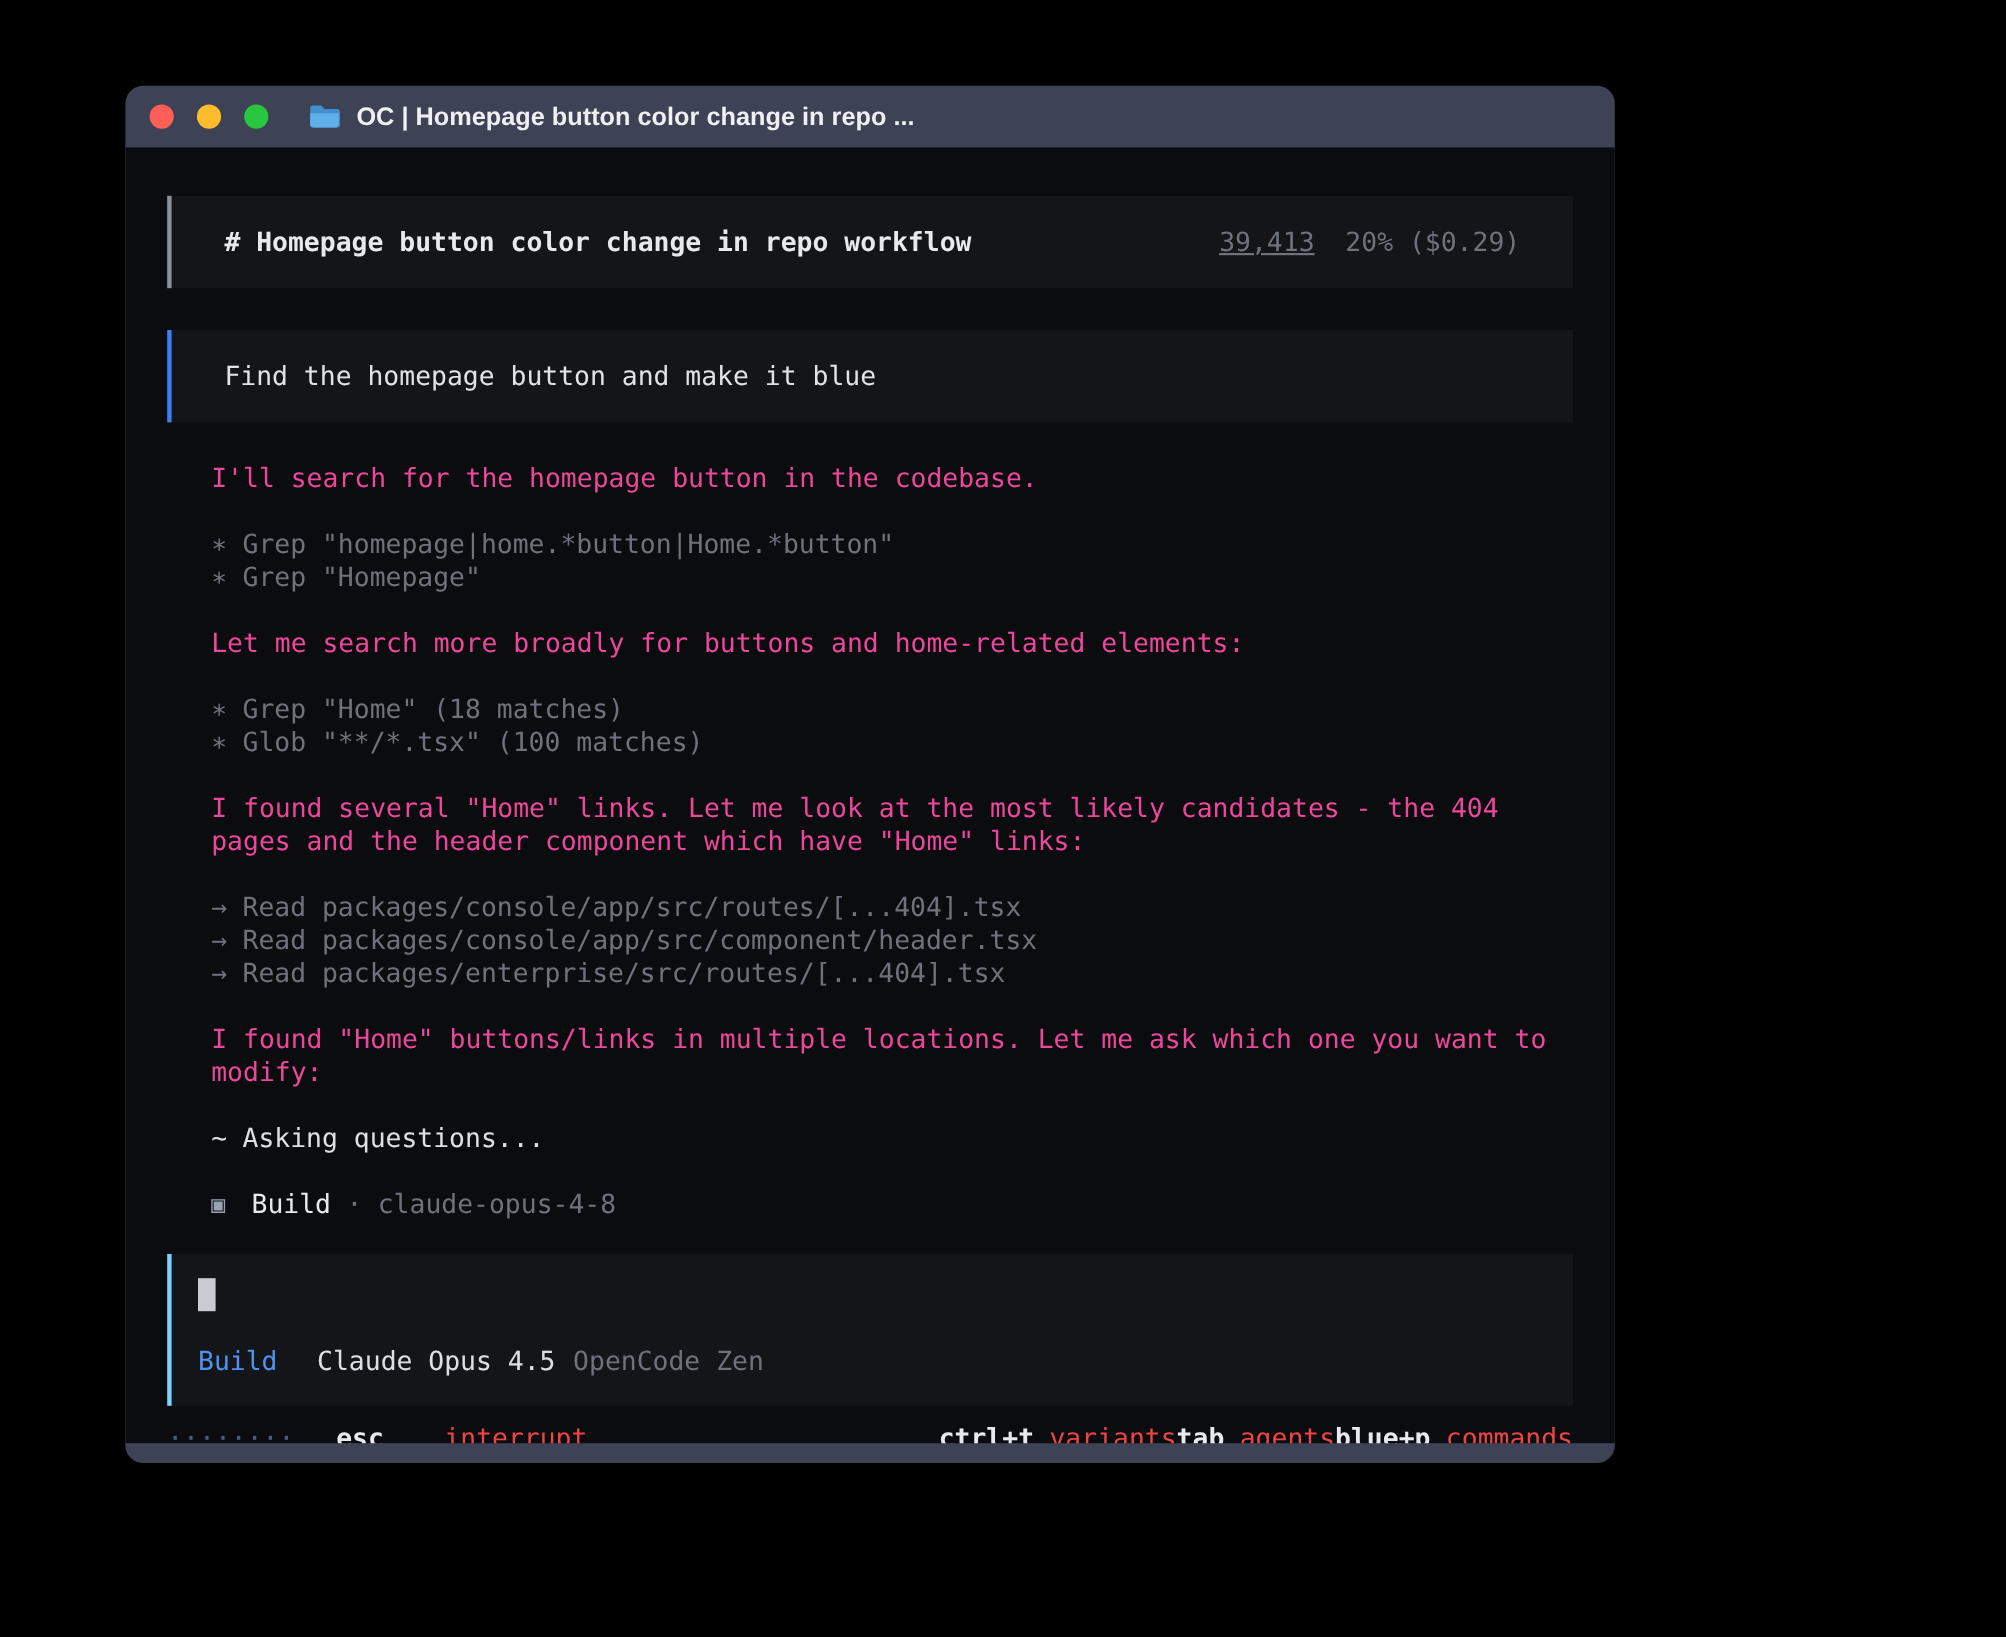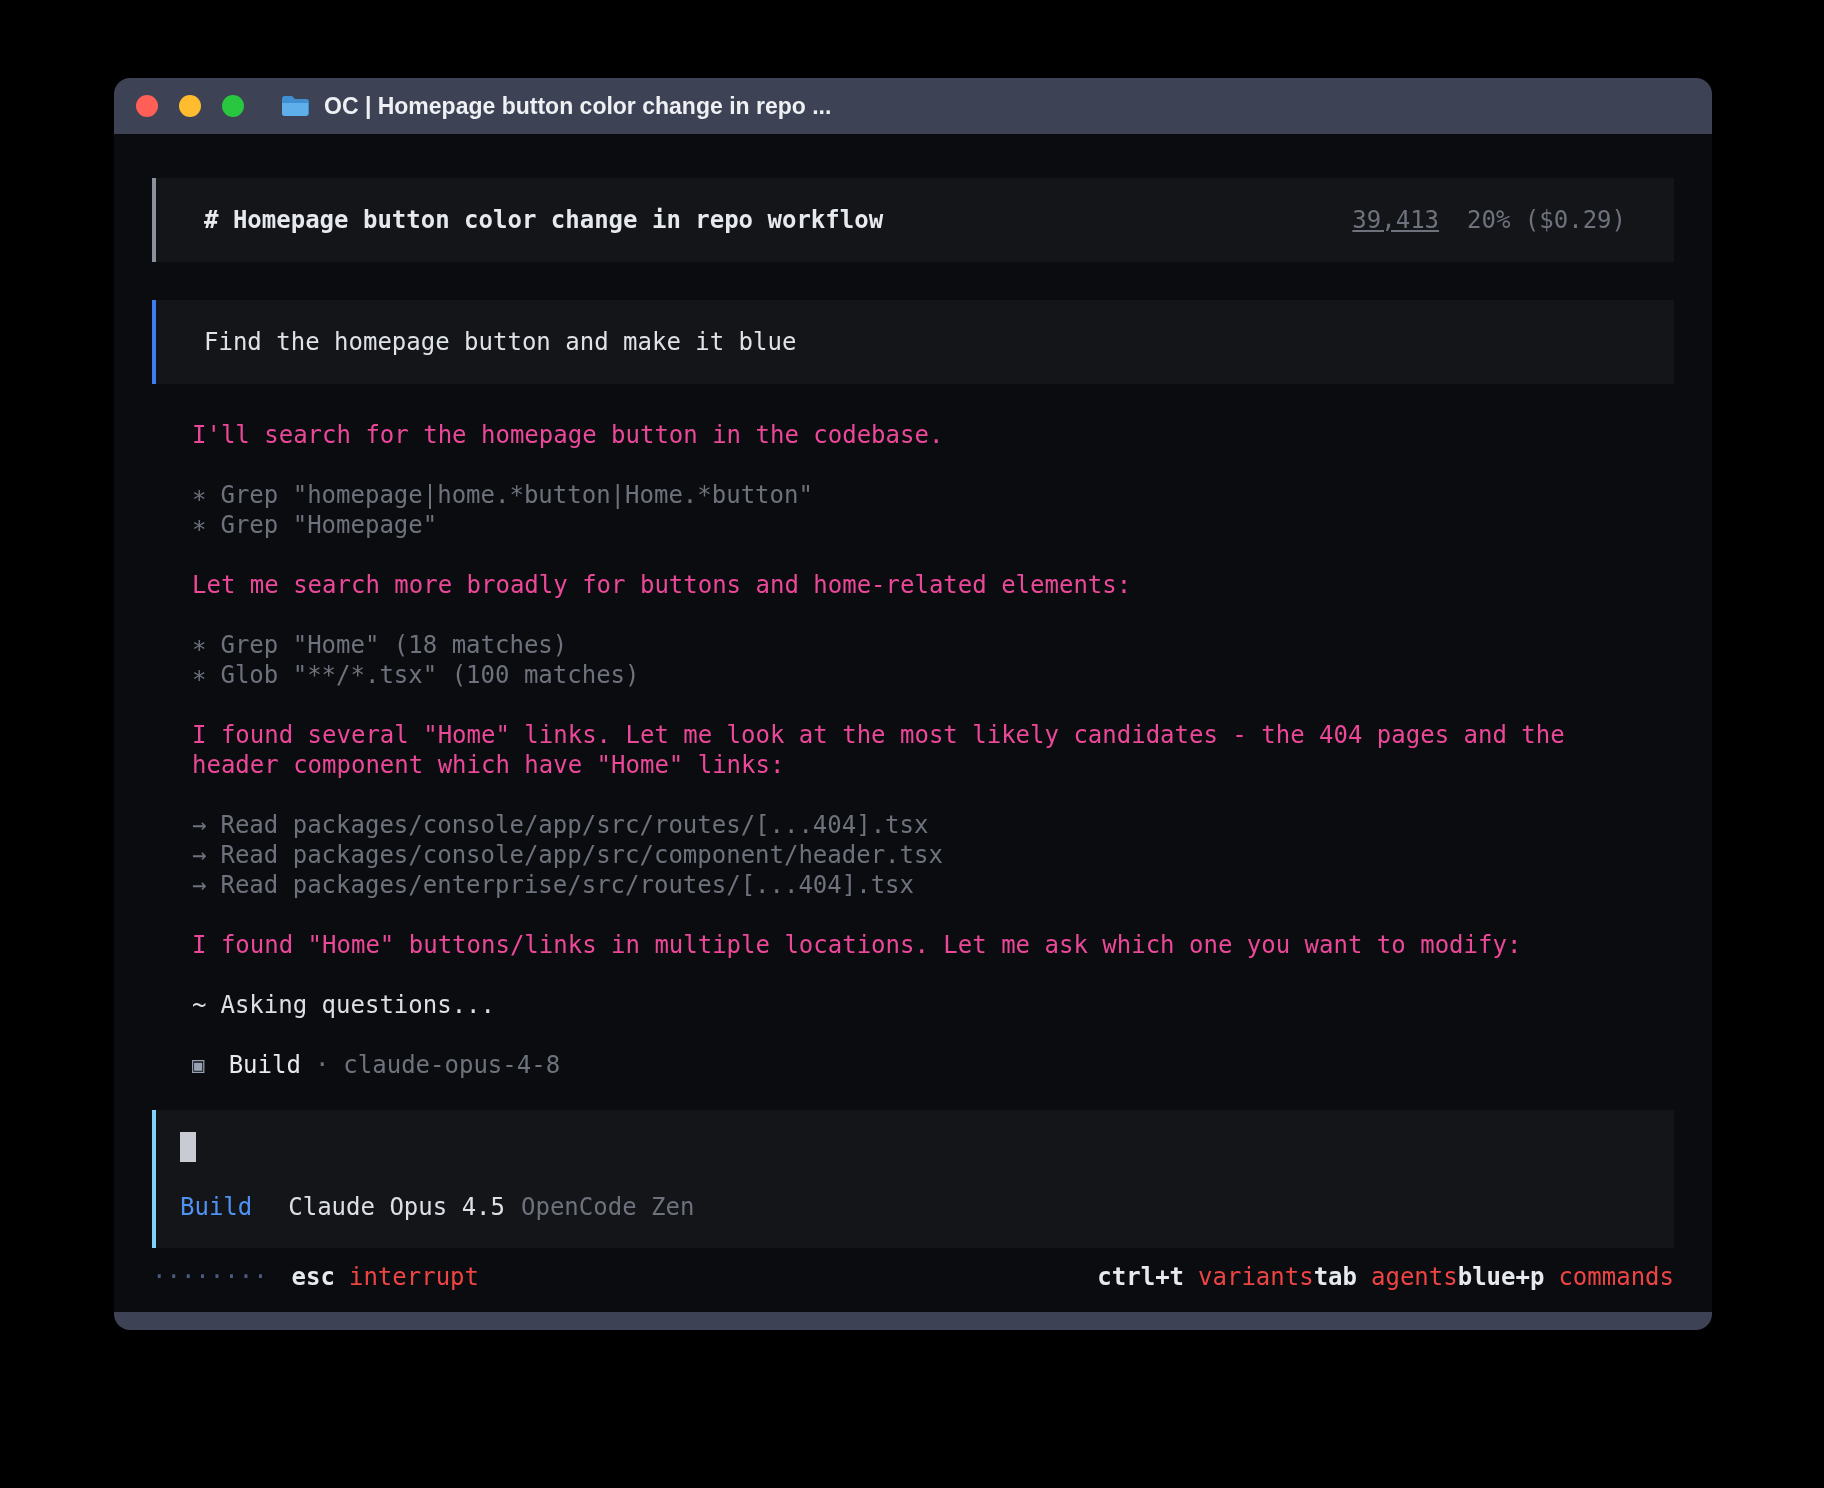--- a/index.html
+++ b/index.html
@@ -5,21 +5,21 @@
   html,body { margin:0; padding:0; }
   body {
     width:1824px; height:1488px;
     background:#000000;
     font-family:"DejaVu Sans Mono", monospace;
     position:relative;
     overflow:hidden;
   }
   .window {
     position:absolute; left:114px; top:78px;
-    width:1598px; height:1252px;
+    width:1354px; height:1252px;
     background:#3d4354;
     border-radius:16px;
     overflow:hidden;
   }
   .titlebar {
     height:56px;
     position:relative;
     display:flex; align-items:center;
   }
   .lights { position:absolute; left:22px; top:0; height:56px; display:flex; align-items:center; gap:21px; }
@@ -90,21 +90,21 @@
   .provider-label { color:#6d727c; }
   .statusbar {
     margin:14px 38px 0 38px;
     display:flex; align-items:center;
     white-space:nowrap;
   }
   .dots { color:#4d5b82; letter-spacing:0; }
   .hint { display:inline-flex; align-items:baseline; }
   .hint .key { font-weight:bold; color:#e6e9ee; margin-right:14px; }
   .hint .lbl { color:#ef4444; }
-  .hint-left { margin-left:24px; }
+  .hint-left { margin-left:38px;gap:41px; }
   .statusbar-right { margin-left:auto; display:flex; }
   .folder-svg { display:block; }
 </style>
 </head>
 <body>
 
 <div class="window">
   <div class="titlebar">
     <div class="lights">
       <span class="light red"></span>

